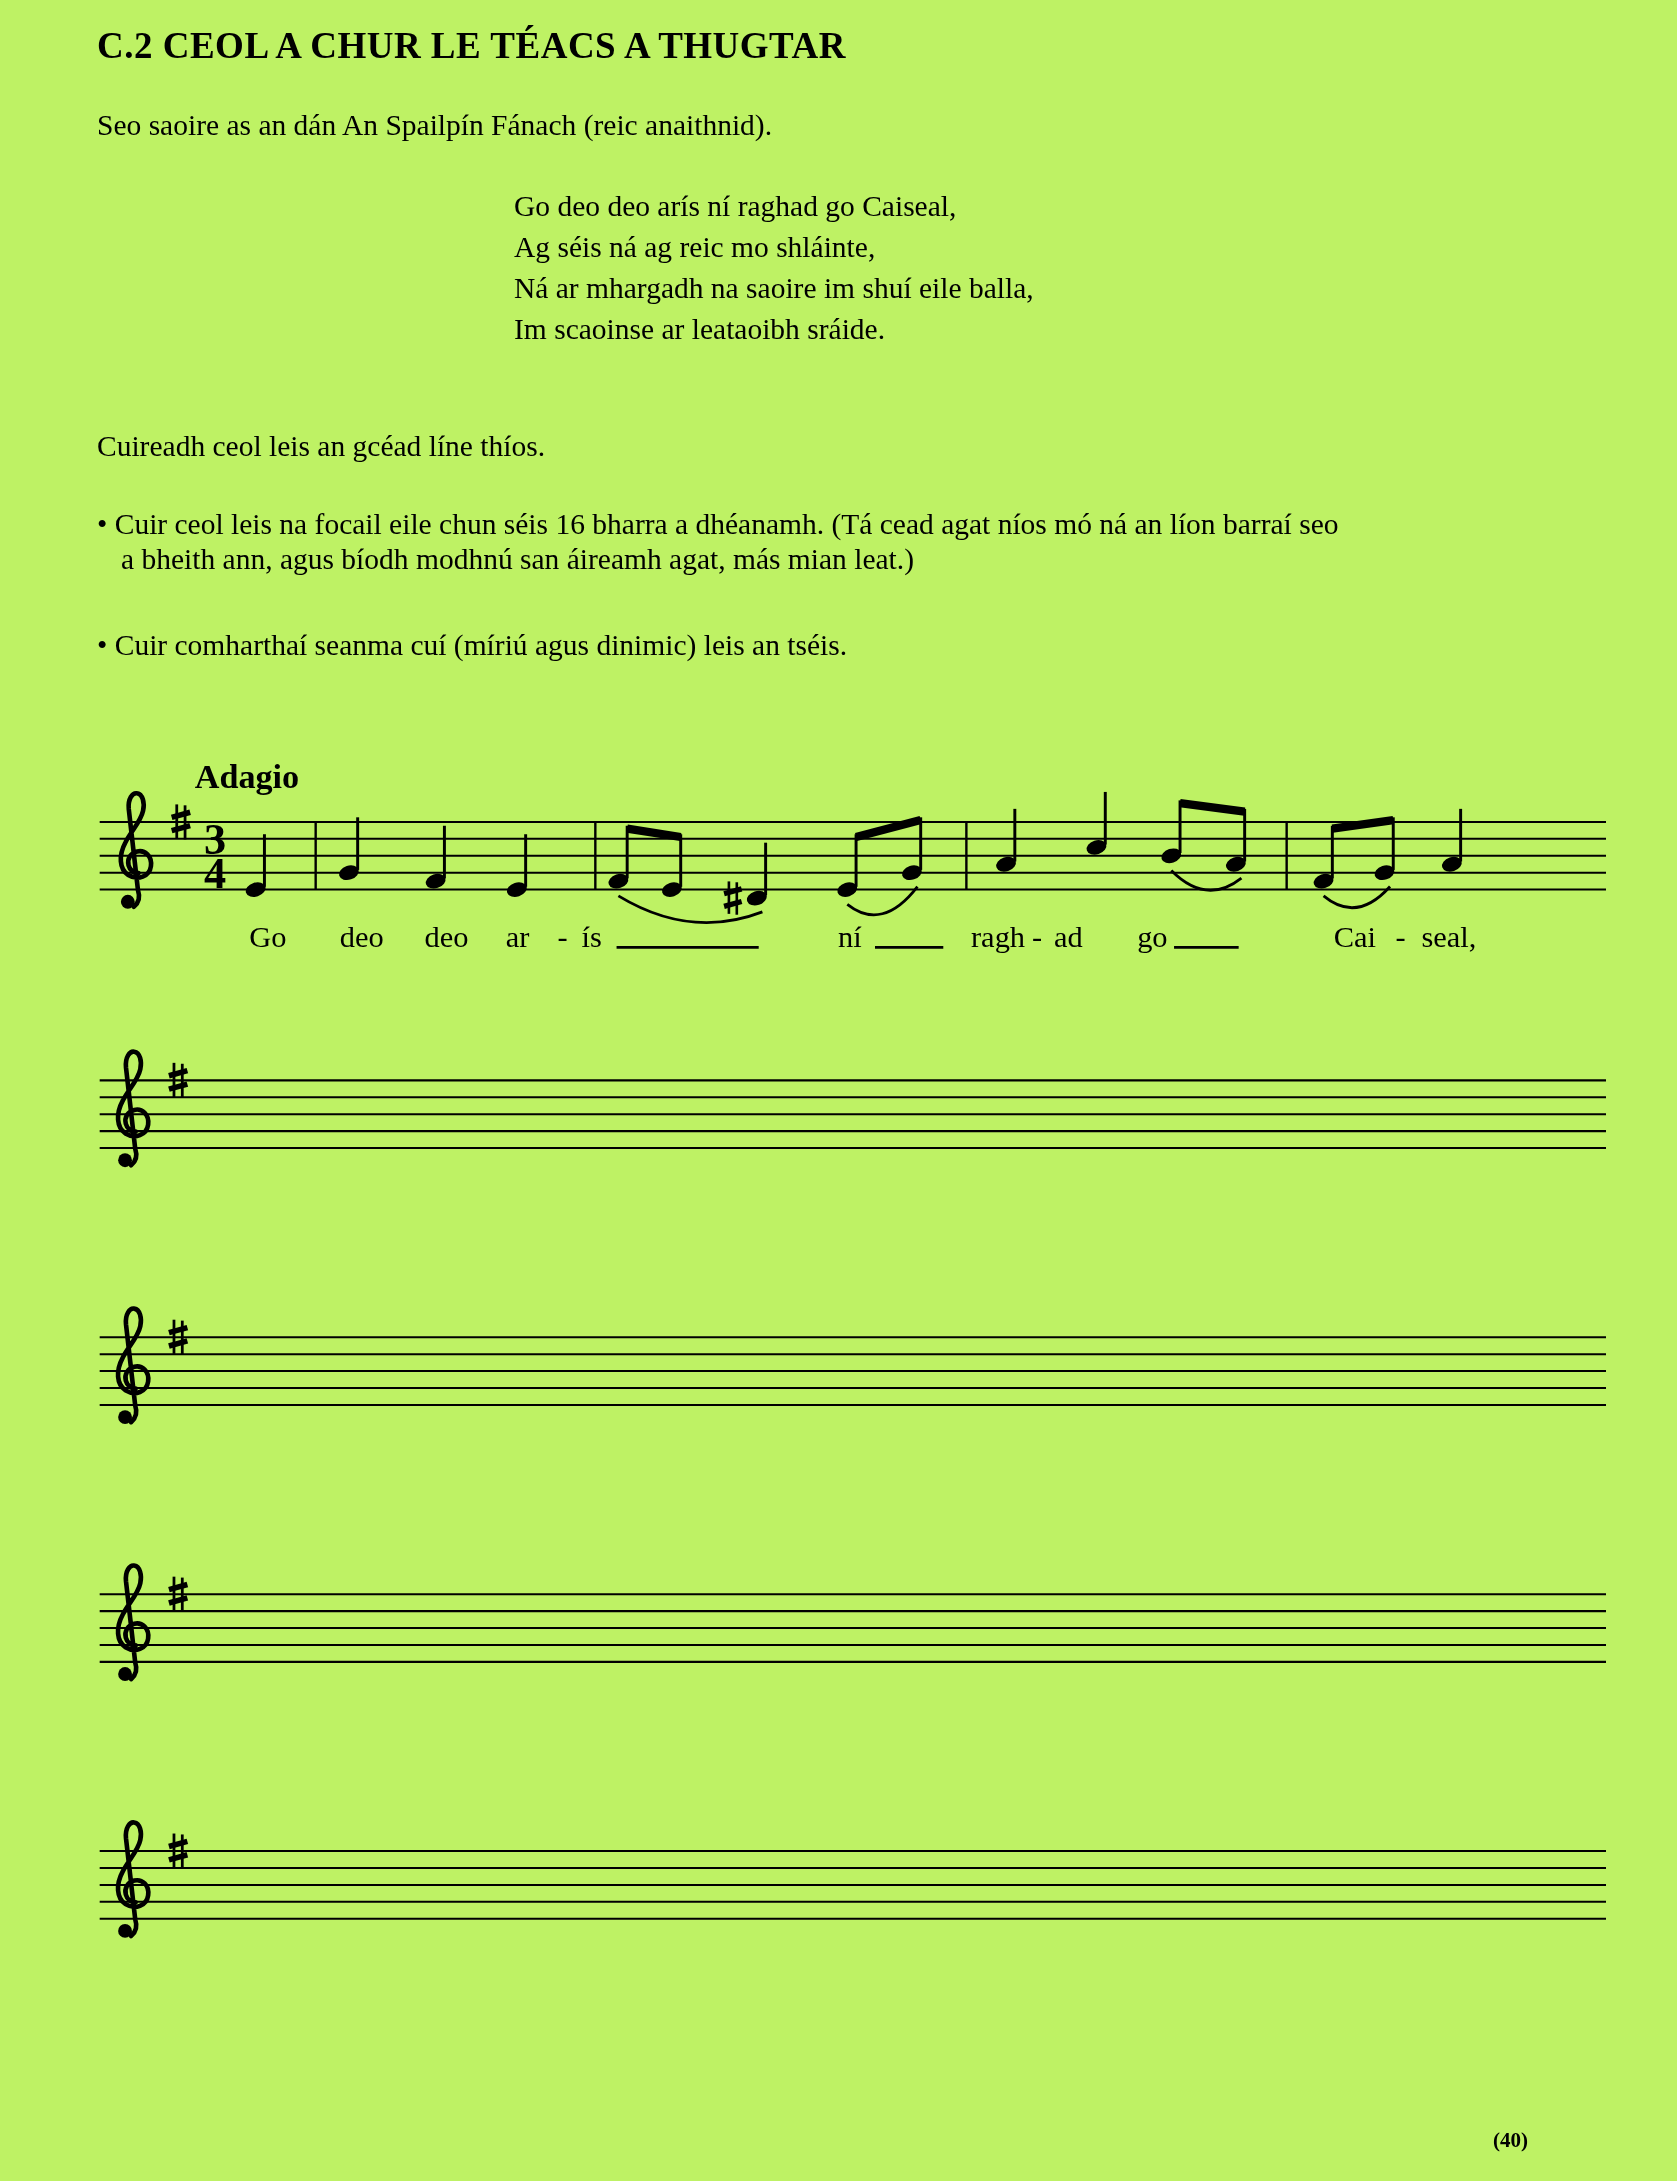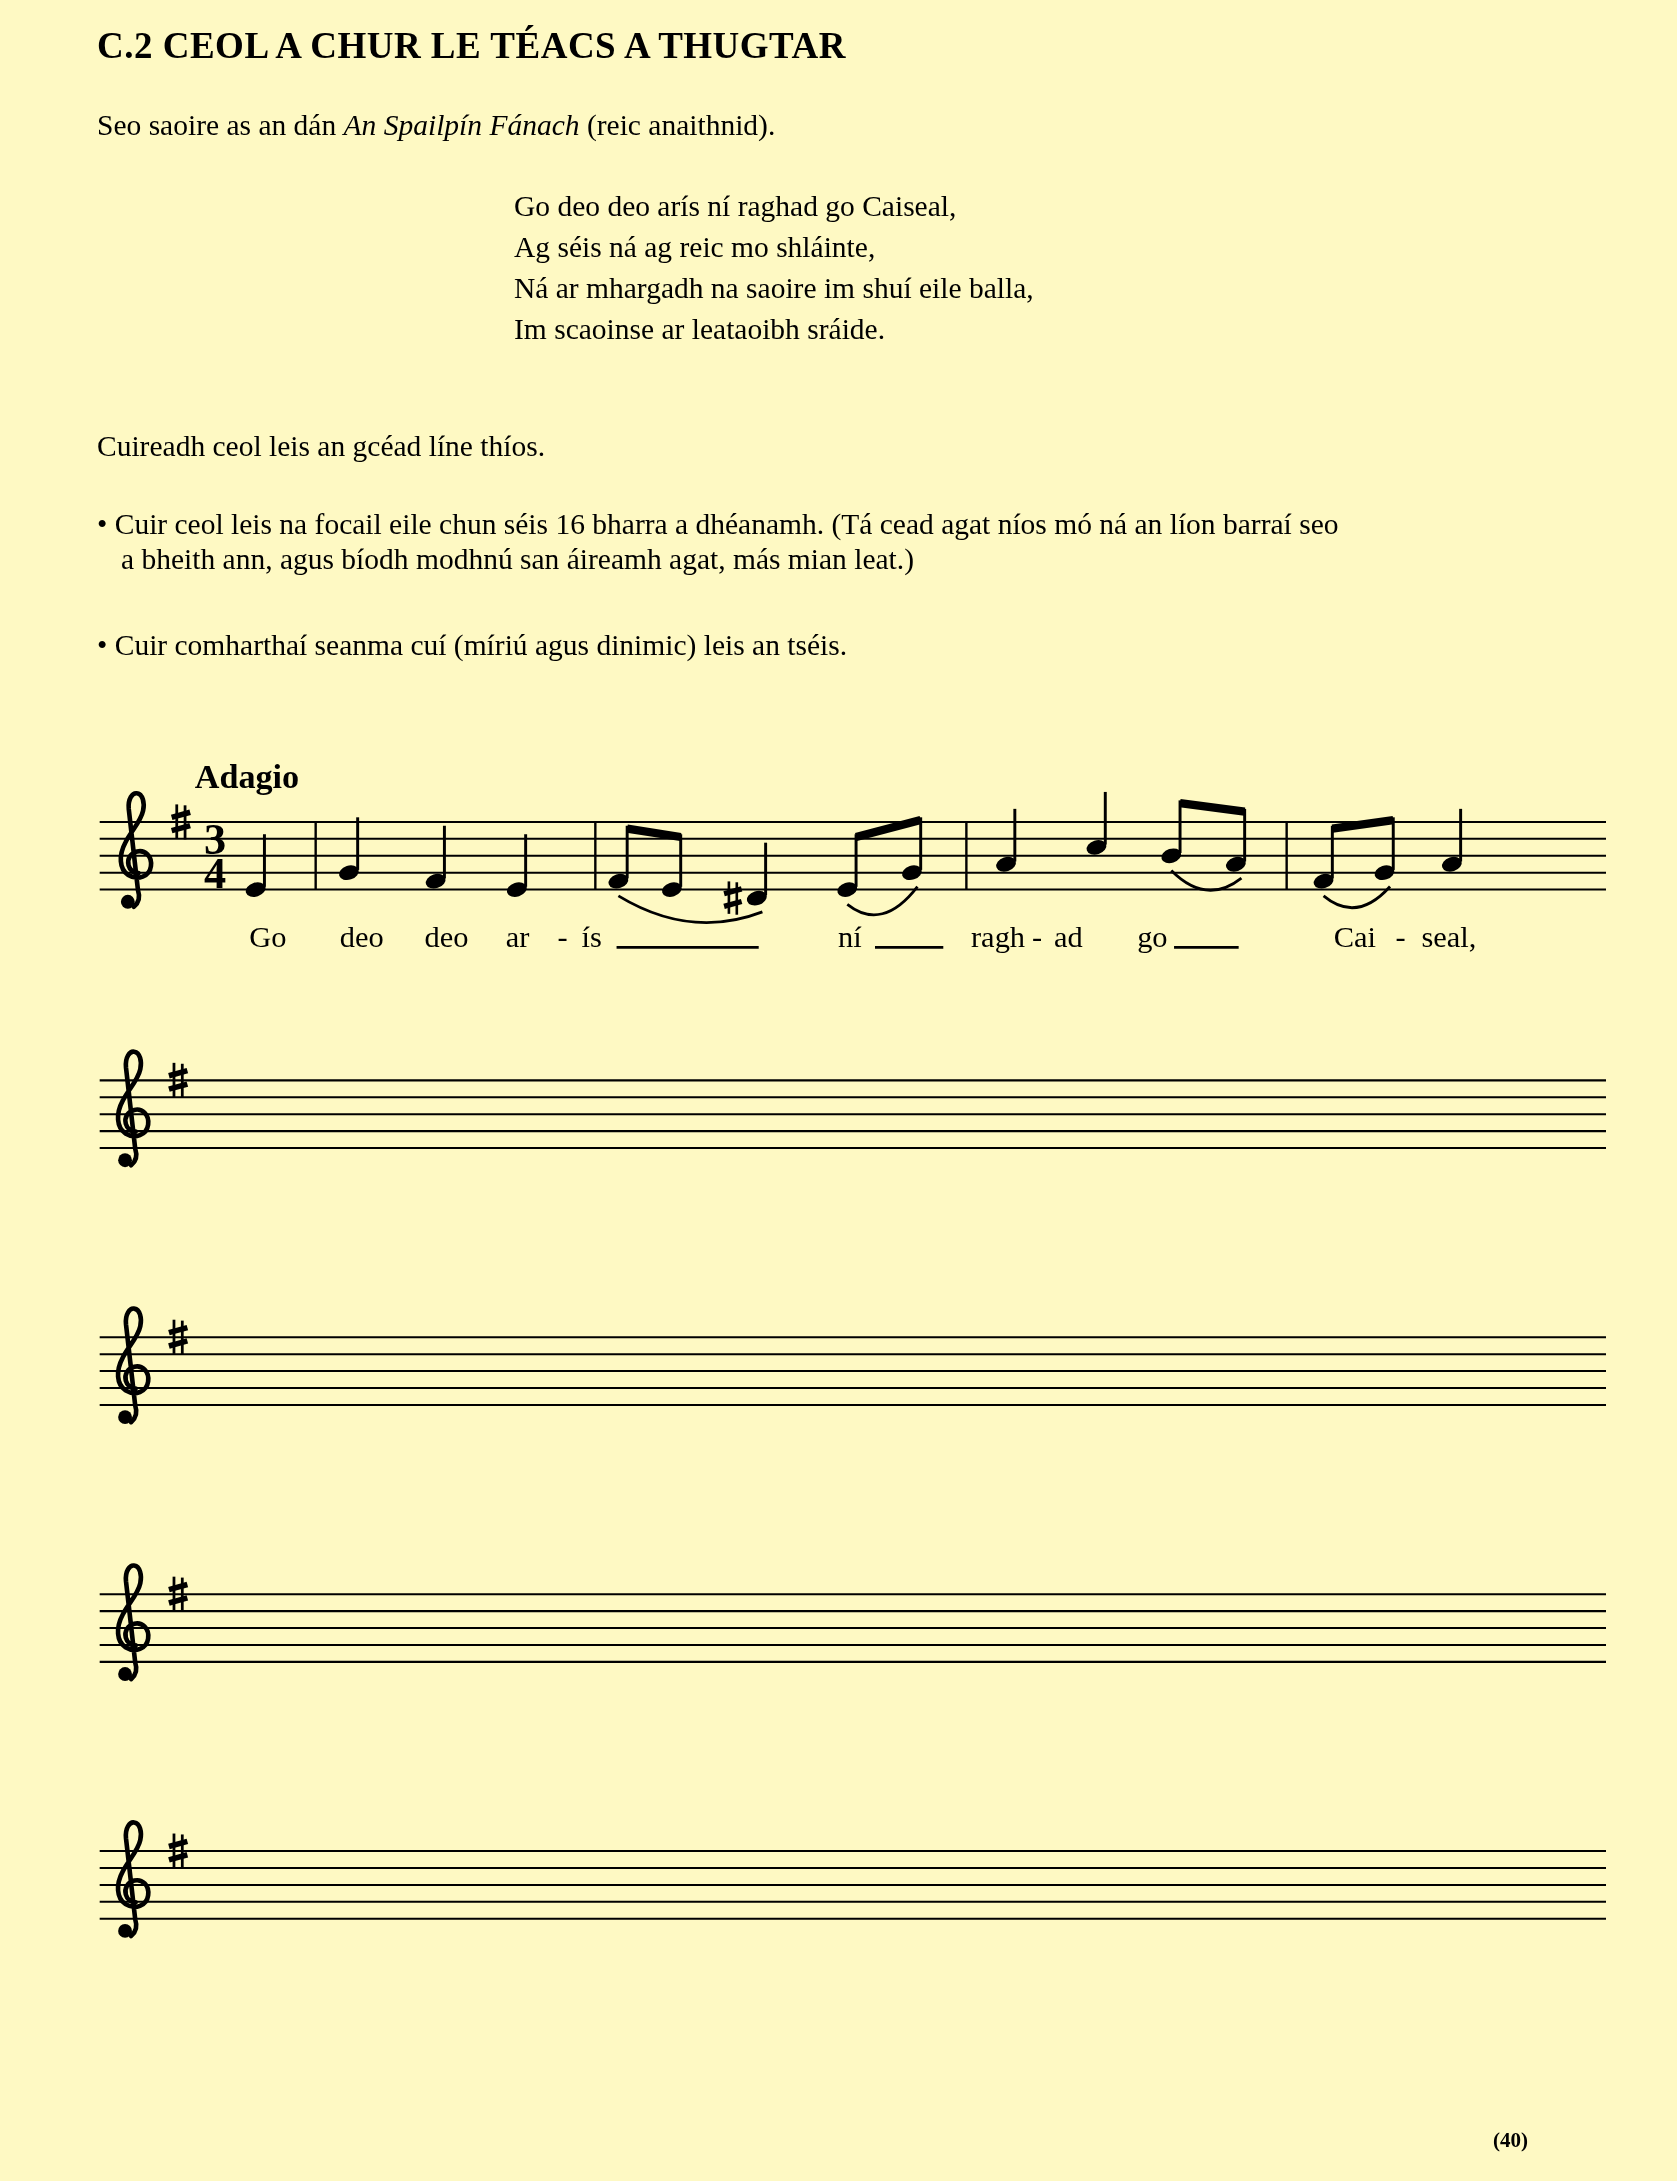--- a/index.html
+++ b/index.html
@@ -1,32 +1,32 @@
 <!DOCTYPE html>
 <html style="font-size:14.8px"><head>
 <meta charset="utf-8">
 <style>
   html,body{margin:0;padding:0;background:#fff;}
-  .page{position:relative;width:1678px;height:2182px;background:#fef9c3;
+  .page{position:relative;width:1678px;height:2182px;background:#bef264;
         font-family:"Liberation Serif","DejaVu Serif",serif;color:#000;overflow:hidden;}
   .abs{position:absolute;white-space:nowrap;}
   .title{font-weight:bold;font-size:37px;letter-spacing:0.5px;}
   .body-text{font-size:29.5px;}
   .poem div{height:41px;margin-left:8px;}
   .pageno{font-weight:bold;font-size:21px;}
   svg text{font-family:"Liberation Serif","DejaVu Serif",serif;}
 </style>
 </head>
 <body>
 
 <div class="page">
 
   <div class="abs title" style="left:97px;top:24px">C.2 CEOL A CHUR LE TÉACS A THUGTAR</div>
 
-  <div class="abs body-text" style="left:97px;top:109px"><span>Seo saoire as an dán </span><span style="font-style:italic">An Spailpín Fánach</span><span> (reic anaithnid).</span></div>
+  <div class="abs body-text" style="left:97px;top:109px"><span>Seo saoire as an dán </span><span style="">An Spailpín Fánach</span><span> (reic anaithnid).</span></div>
 
   <div class="abs body-text poem" style="left:506px;top:190px">
     <div>Go deo deo arís ní raghad go Caiseal,</div>
     <div>Ag séis ná ag reic mo shláinte,</div>
     <div>Ná ar mhargadh na saoire im shuí eile balla,</div>
     <div>Im scaoinse ar leataoibh sráide.</div>
   </div>
 
   <div class="abs body-text" style="left:97px;top:430px">Cuireadh ceol leis an gcéad líne thíos.</div>
 

